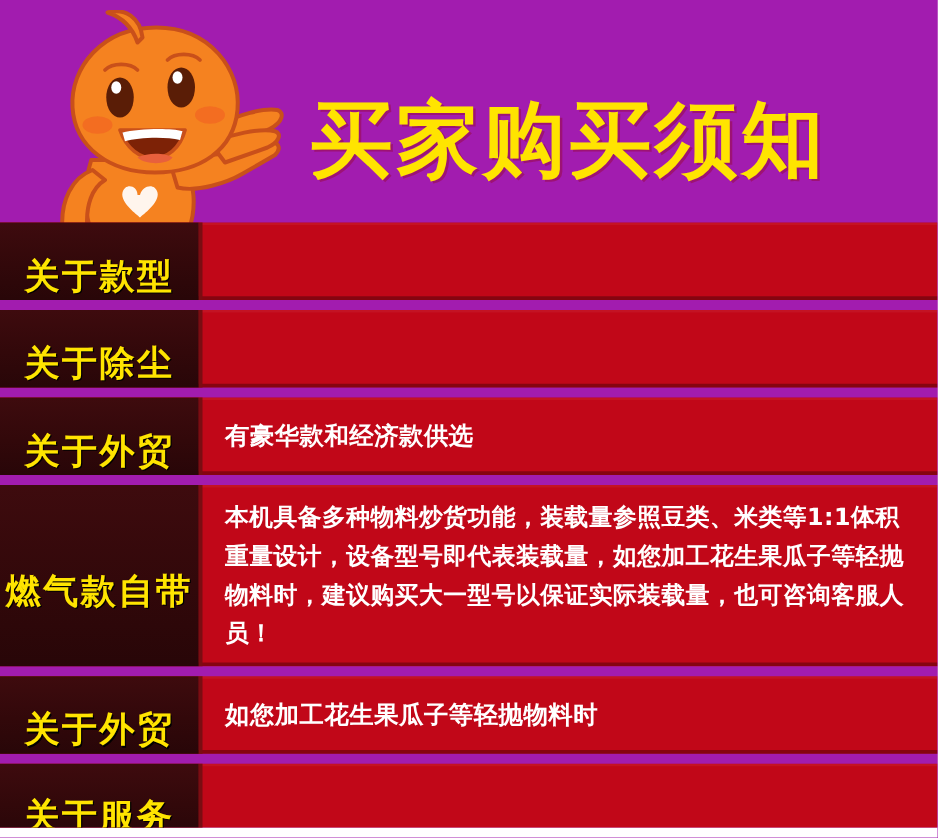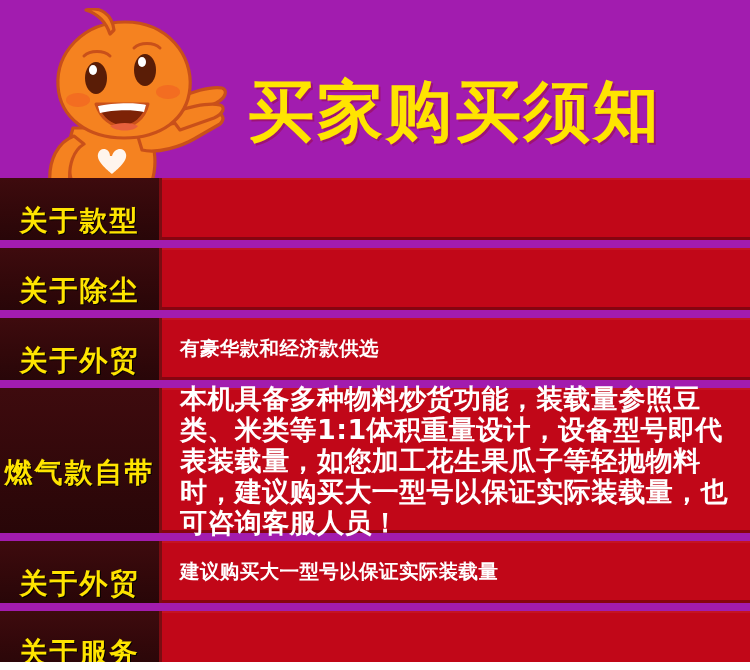--- a/index.html
+++ b/index.html
@@ -112,21 +112,21 @@
     font-size: 19.5px;
     line-height: 30px;
     font-weight: bold;
     letter-spacing: 0.4px;
   }
 
   .row.tall .row-content {
     align-items: center;
   }
   .row.tall .row-content-text {
-    font-size: 27px;
+    font-size: 19px;
     line-height: 31px;
   }
 
   
   #row-0 { top: 178px; height: 62px; }
   #row-1 { top: 248px; height: 62px; border-radius: 17px; }
   #row-2 { top: 318px; height: 62px; }
   #row-3 { top: 388px; height: 145px; }
   #row-4 { top: 541px; height: 62px; padding-left: 32px; }
   #row-5 { top: 611px; height: 59px; padding-left: 16px; }
@@ -213,21 +213,21 @@
       <span class="row-content-text">本机具备多种物料炒货功能，装载量参照豆类、米类等1:1体积重量设计，设备型号即代表装载量，如您加工花生果瓜子等轻抛物料时，建议购买大一型号以保证实际装载量，也可咨询客服人员！</span>
     </div>
   </div>
 
   <div class="row" id="row-4">
     <div class="row-bg"></div>
     <div class="row-label">
       <span class="row-label-text">关于外贸</span>
     </div>
     <div class="row-content">
-      <span class="row-content-text">建议购买大一型号以保证实际装载量</span>
+      <span class="row-content-text">如您加工花生果瓜子等轻抛物料时</span>
     </div>
   </div>
 
   <div class="row" id="row-5">
     <div class="row-bg"></div>
     <div class="row-label">
       <span class="row-label-text">关于服务</span>
     </div>
   </div>
 

